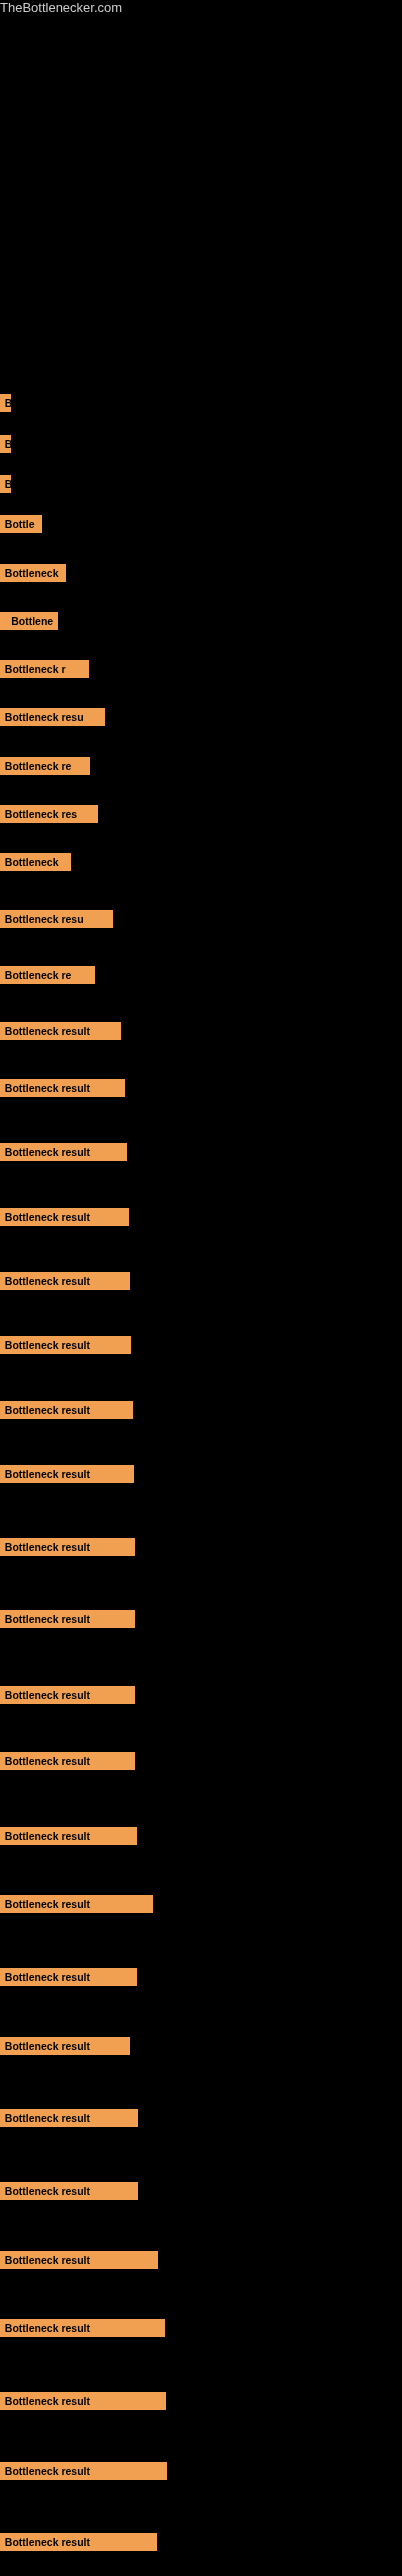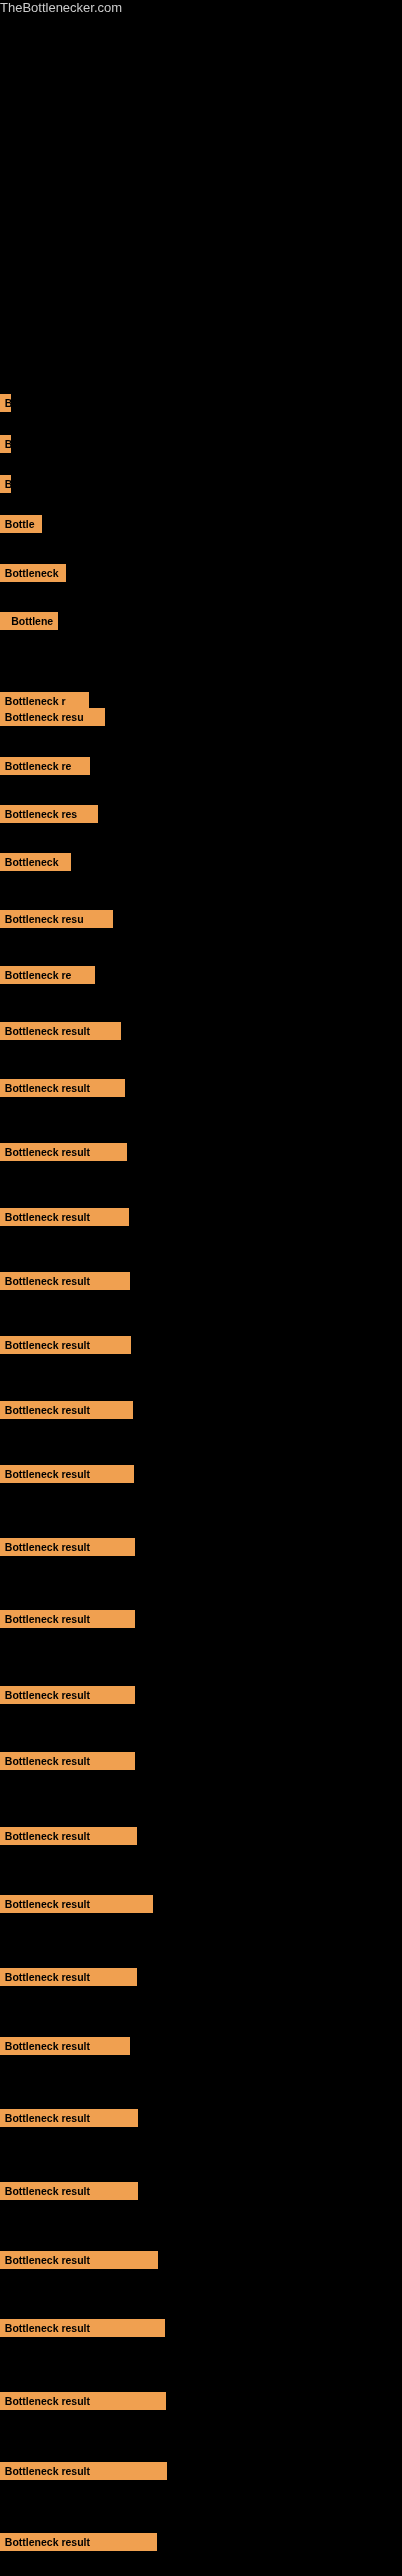--- a/index.html
+++ b/index.html
@@ -43,21 +43,21 @@
   <span class="site-title">TheBottlenecker.com</span>
 </div>
 
 <div id="bars-container">
 <div class="result-bar-container" style="top: 394px; left: 0px;"><span class="result-bar" style="width: 11.3px;">B</span></div>
     <div class="result-bar-container" style="top: 435px; left: 0px;"><span class="result-bar" style="width: 11.3px;">B</span></div>
     <div class="result-bar-container" style="top: 475px; left: 0px;"><span class="result-bar" style="width: 11.3px;">B</span></div>
     <div class="result-bar-container" style="top: 515px; left: 0px;"><span class="result-bar" style="width: 42px;">Bottle</span></div>
     <div class="result-bar-container" style="top: 564px; left: 0px;"><span class="result-bar" style="width: 66px;">Bottleneck</span></div>
     <div class="result-bar-container" style="top: 612px; left: 0px; text-align: right;"><span class="result-bar" style="width: 58px;">Bottlene</span></div>
-    <div class="result-bar-container" style="top: 692px; left: 0px;"><span class="result-bar" style="width: 89px;">Bottleneck r</span></div>
+    <div class="result-bar-container" style="top: 660px; left: 0px;"><span class="result-bar" style="width: 89px;">Bottleneck r</span></div>
     <div class="result-bar-container" style="top: 708px; left: 0px;"><span class="result-bar" style="width: 105px;">Bottleneck resu</span></div>
     <div class="result-bar-container" style="top: 757px; left: 0px;"><span class="result-bar" style="width: 90px;">Bottleneck re</span></div>
     <div class="result-bar-container" style="top: 805px; left: 0px;"><span class="result-bar" style="width: 98px;">Bottleneck res</span></div>
     <div class="result-bar-container" style="top: 853px; left: 0px;"><span class="result-bar" style="width: 71px;">Bottleneck</span></div>
     <div class="result-bar-container" style="top: 910px; left: 0px;"><span class="result-bar" style="width: 113px;">Bottleneck resu</span></div>
     <div class="result-bar-container" style="top: 966px; left: 0px;"><span class="result-bar" style="width: 95px;">Bottleneck re</span></div>
     <div class="result-bar-container" style="top: 1022px; left: 0px;"><span class="result-bar" style="width: 121px;">Bottleneck result</span></div>
     <div class="result-bar-container" style="top: 1079px; left: 0px;"><span class="result-bar" style="width: 125px;">Bottleneck result</span></div>
     <div class="result-bar-container" style="top: 1143px; left: 0px;"><span class="result-bar" style="width: 127px;">Bottleneck result</span></div>
     <div class="result-bar-container" style="top: 1208px; left: 0px;"><span class="result-bar" style="width: 129px;">Bottleneck result</span></div>

